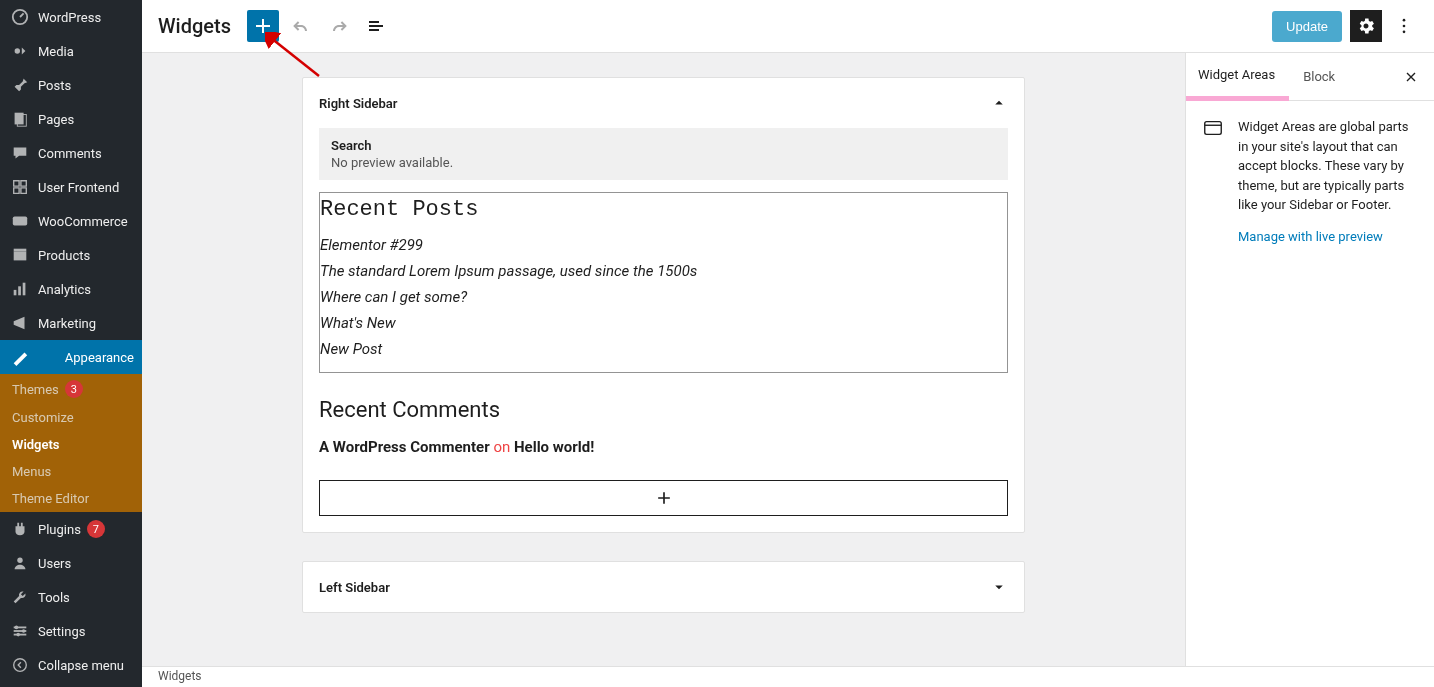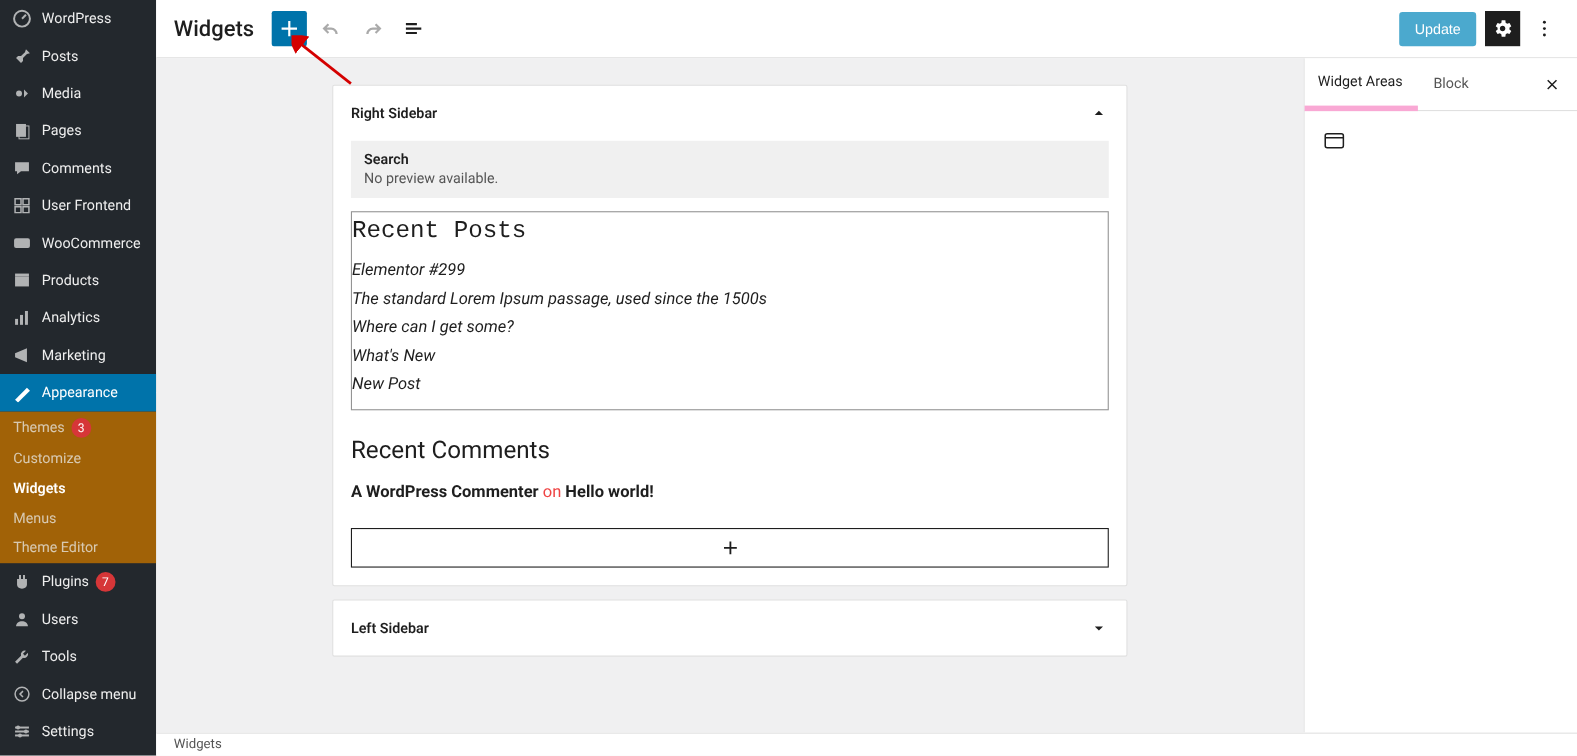--- a/index.html
+++ b/index.html
@@ -2,21 +2,21 @@
 <html><head>
 <meta charset="utf-8">
 <style>
 * { box-sizing: border-box; margin: 0; padding: 0; }
 body { font-family: -apple-system, BlinkMacSystemFont, "Segoe UI", Roboto, sans-serif; font-size: 13px; color: #1e1e1e; height: 687px; width: 1434px; overflow: hidden; position: relative; }
 
 
 .admin-sidebar { position: absolute; left: 0; top: 0; width: 142px; height: 687px; background: #23282d; color: #eee; }
 .admin-sidebar ul { list-style: none; }
 .menu-item { display: flex; align-items: center; padding: 7px 8px 7px 10px; color: #eee; cursor: pointer; font-size: 13px; }
-.menu-item.active { background: #0073aa; color: #fff; position: relative; }
+.menu-item.active { background: #0073aa; color: #fff; position: relative; justify-content: space-between; }
 .menu-item.active::after { content: ''; position: absolute; right: -8px; top: 50%; transform: translateY(-50%); border: 8px solid transparent; border-right-color: #f0f0f1; }
 .menu-item .micon { width: 20px; height: 20px; margin-right: 8px; display: inline-flex; align-items: center; justify-content: center; opacity: 0.7; }
 .menu-item.active .micon { opacity: 1; }
 .submenu { background: #a16207; }
 .submenu-item { padding: 6px 12px; color: rgba(240,245,250,0.7); font-size: 13px; cursor: pointer; display: flex; align-items: center; }
 .submenu-item.current { color: #fff; font-weight: 600; }
 .badge { display: inline-flex; align-items: center; justify-content: center; background: #d63638; color: #fff; border-radius: 10px; min-width: 18px; height: 18px; font-size: 11px; margin-left: 6px; padding: 0 5px; }
 
 
 .editor-header { position: absolute; left: 142px; top: 0; right: 0; height: 53px; background: #fff; border-bottom: 1px solid #e0e0e0; display: flex; align-items: center; padding: 0 16px; }
@@ -25,21 +25,21 @@
 .hbtn.add { background: #0073aa; color: #fff; }
 .hbtn.add svg { fill: #fff; }
 .hbtn.disabled svg { fill: #aaa; }
 .header-right { margin-left: auto; display: flex; align-items: center; gap: 8px; }
 .btn-update { background: #0085ba; color: #fff; border: none; padding: 8px 14px; border-radius: 3px; font-size: 13px; opacity: 0.7; cursor: pointer; }
 .btn-settings { width: 32px; height: 32px; background: #1e1e1e; color: #fff; display: flex; align-items: center; justify-content: center; cursor: pointer; }
 .btn-more { width: 28px; height: 32px; display: flex; align-items: center; justify-content: center; cursor: pointer; }
 
 
 .canvas { position: absolute; left: 142px; top: 53px; right: 249px; bottom: 21px; background: #f0f0f1; overflow-y: auto; padding: 24px 0; }
-.widget-area { width: 723px; margin: 0 auto 12px; background: #fff; border: 1px solid #e0e0e0; border-radius: 2px; }
+.widget-area { width: 723px; margin: 0 auto 28px; background: #fff; border: 1px solid #e0e0e0; border-radius: 2px; }
 .wa-header { padding: 16px; display: flex; align-items: center; justify-content: space-between; cursor: pointer; font-weight: 600; font-size: 13px; }
 .wa-body { padding: 0 16px 16px; }
 .legacy-widget { background: #f0f0f0; padding: 10px 12px; margin-bottom: 12px; }
 .legacy-widget .lw-title { font-weight: 600; font-size: 13px; }
 .legacy-widget .lw-sub { font-size: 13px; color: #555; margin-top: 2px; }
 .recent-posts-box { border: 1px solid #949494; padding: 2px 0 10px; margin-bottom: 16px; }
 .wb-title { font-size: 22px; font-weight: 400; padding: 2px 0 10px; font-family: Liberation Mono, monospace; }
 .wb-item { font-size: 15px; padding: 4px 0; font-style: italic; }
 .rc-title { font-size: 22px; font-weight: 400; padding: 8px 0 16px; }
 .rc-line { font-size: 15px; }
@@ -75,33 +75,33 @@
           <svg width="18" height="18" viewBox="0 0 20 20" fill="currentColor">
             <circle cx="10" cy="10" r="8" fill="none" stroke="currentColor" stroke-width="2"></circle>
             <path d="M10 10L14 6" stroke="currentColor" stroke-width="2"></path>
           </svg>
         </span>
         <span>WordPress</span>
       </li>
       <li class="menu-item">
         <span class="micon">
           <svg width="18" height="18" viewBox="0 0 20 20" fill="currentColor">
-            <path d="M13 2l5 5-3 1-4 4v3l-2 2-5-5 2-2h3l4-4 1-3z"></path>
-          </svg>
-        </span>
-        <span>Posts</span>
-      </li>
-      <li class="menu-item">
-        <span class="micon">
-          <svg width="18" height="18" viewBox="0 0 20 20" fill="currentColor">
             <circle cx="7" cy="10" r="3"></circle>
             <path d="M12 6l4 4-4 4z"></path>
           </svg>
         </span>
         <span>Media</span>
+      </li>
+      <li class="menu-item">
+        <span class="micon">
+          <svg width="18" height="18" viewBox="0 0 20 20" fill="currentColor">
+            <path d="M13 2l5 5-3 1-4 4v3l-2 2-5-5 2-2h3l4-4 1-3z"></path>
+          </svg>
+        </span>
+        <span>Posts</span>
       </li>
       <li class="menu-item">
         <span class="micon">
           <svg width="18" height="18" viewBox="0 0 20 20" fill="currentColor">
             <rect x="4" y="3" width="10" height="13"></rect>
             <rect x="7" y="5" width="10" height="13" fill="none" stroke="currentColor"></rect>
           </svg>
         </span>
         <span>Pages</span>
       </li>
@@ -200,42 +200,42 @@
         </span>
         <span>Users</span>
       </li>
       <li class="menu-item">
         <span class="micon">
           <svg width="18" height="18" viewBox="0 0 20 20" fill="currentColor">
             <path d="M14 4a4 4 0 00-5 5l-6 6 2 2 6-6a4 4 0 005-5l-3 3-2-2z"></path>
           </svg>
         </span>
         <span>Tools</span>
-      </li>
-      <li class="menu-item">
-        <span class="micon">
-          <svg width="18" height="18" viewBox="0 0 20 20" fill="currentColor">
-            <circle cx="10" cy="10" r="7" fill="none" stroke="currentColor" stroke-width="1.5"></circle>
-            <path d="M11 7l-3 3 3 3" fill="none" stroke="currentColor" stroke-width="1.5"></path>
-          </svg>
-        </span>
-        <span>Collapse menu</span>
       </li>
       <li class="menu-item">
         <span class="micon">
           <svg width="18" height="18" viewBox="0 0 20 20" fill="currentColor">
             <rect x="3" y="5" width="14" height="2"></rect>
             <rect x="3" y="9" width="14" height="2"></rect>
             <rect x="3" y="13" width="14" height="2"></rect>
             <circle cx="6" cy="6" r="2"></circle>
             <circle cx="14" cy="10" r="2"></circle>
             <circle cx="8" cy="14" r="2"></circle>
           </svg>
         </span>
         <span>Settings</span>
+      </li>
+      <li class="menu-item">
+        <span class="micon">
+          <svg width="18" height="18" viewBox="0 0 20 20" fill="currentColor">
+            <circle cx="10" cy="10" r="7" fill="none" stroke="currentColor" stroke-width="1.5"></circle>
+            <path d="M11 7l-3 3 3 3" fill="none" stroke="currentColor" stroke-width="1.5"></path>
+          </svg>
+        </span>
+        <span>Collapse menu</span>
       </li>
     </ul>
 </div>
 
 <div class="editor-header">
   <div class="page-title">Widgets</div>
   <div class="hbtn add">
     <svg width="24" height="24" viewBox="0 0 24 24">
         <path d="M11 5h2v6h6v2h-6v6h-2v-6H5v-2h6z"></path>
       </svg>
@@ -335,20 +335,24 @@
         </svg>
     </div>
   </div>
   <div class="sp-body">
     <div class="sp-icon">
       <svg width="22" height="22" viewBox="0 0 24 24" fill="none" stroke="#1e1e1e" stroke-width="1.5">
           <rect x="3" y="5" width="18" height="14" rx="2"></rect>
           <path d="M3 9h18"></path>
         </svg>
     </div>
+    <div>
+      <div class="sp-desc">Widget Areas are global parts in your site's layout that can accept blocks. These vary by theme, but are typically parts like your Sidebar or Footer.</div>
+      <a class="sp-link">Manage with live preview</a>
+    </div>
   </div>
 </div>
 
 <div class="footer-breadcrumb">
   <span>Widgets</span>
 </div>
 
 <svg class="arrow" width="60" height="48">
   <defs>
       <marker id="ah" markerWidth="8" markerHeight="8" refX="2" refY="4" orient="auto">

